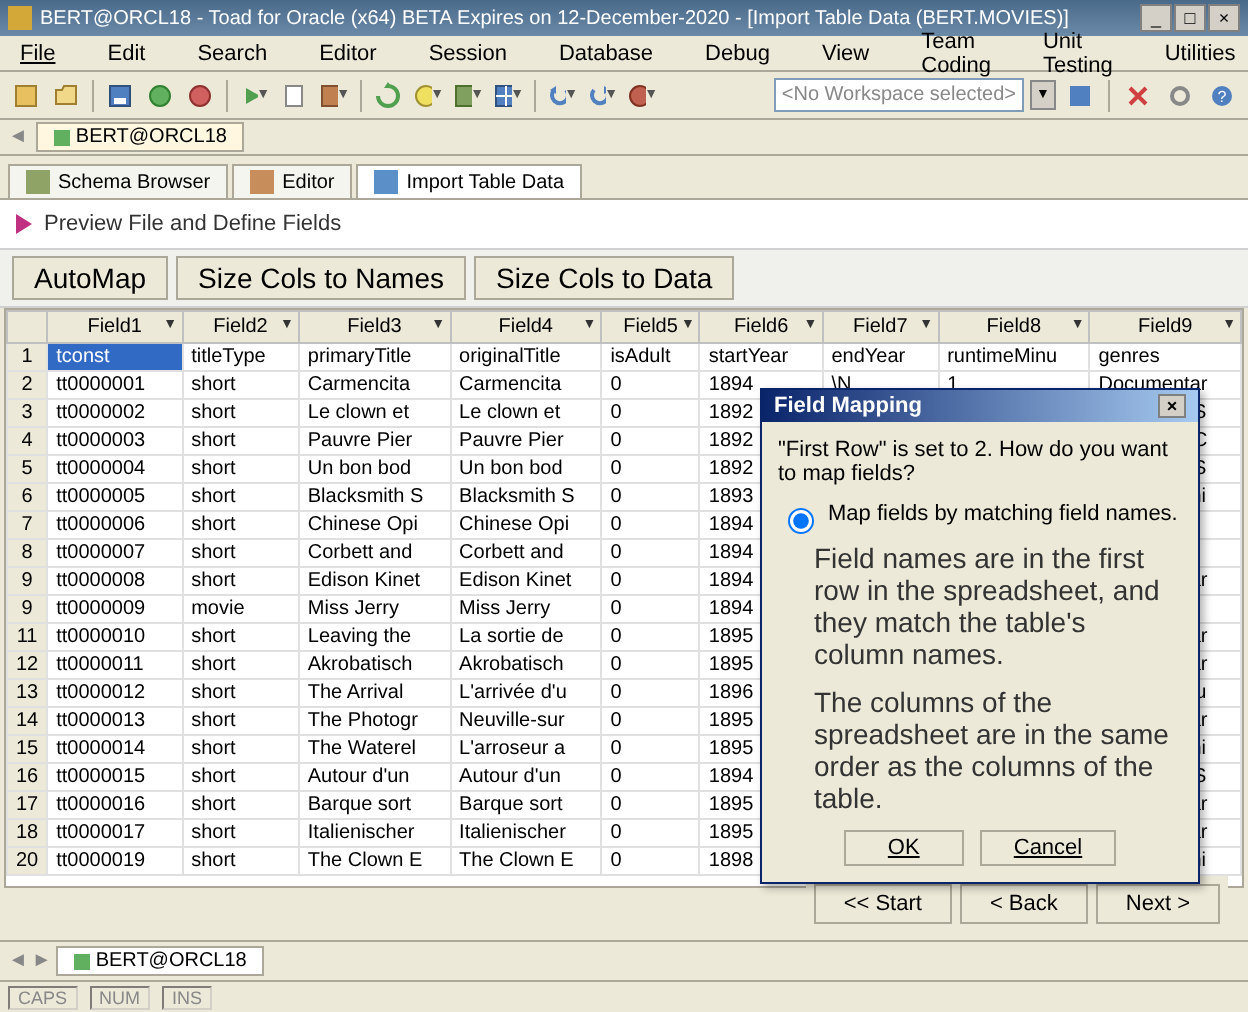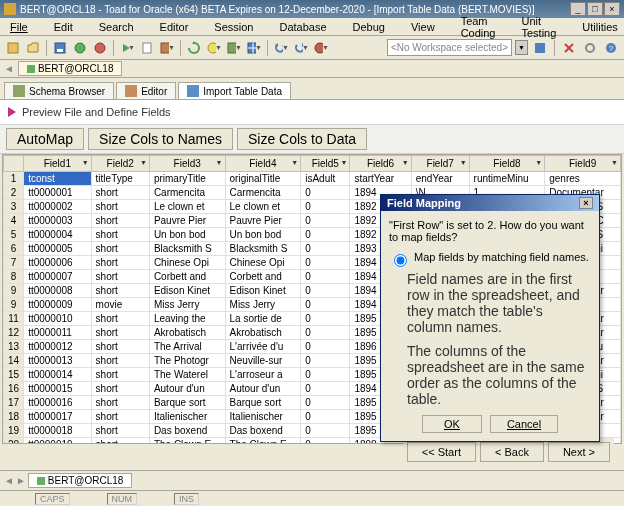--- a/index.html
+++ b/index.html
@@ -153,21 +153,21 @@
     max-width: 60px;
     text-overflow: ellipsis;
   }
   table.grid td.rownum { background:#ece9d8; text-align:center; width:18px; }
   table.grid tr.sel td:nth-child(2) { background:#316ac5; color:#fff; }
   .bottom-tabs { position:absolute; bottom:16px; left:0; right:0; height:20px; background:#ece9d8; border-top:1px solid #aca899; display:flex; align-items:center; padding:0 4px; gap:2px;}
   .bot-tab { background:#fff; border:1px solid #aca899; padding:1px 8px; font-size:10px; display:flex; align-items:center; gap:3px;}
   .footer-buttons { position:absolute; bottom:40px; right:10px; display:flex; gap:4px; background:#ece9d8; padding:4px;}
   .foot-btn { background:#ece9d8; border:1px solid #aca899; padding:3px 14px; font-size:11px; cursor:pointer; }
   .statusbar { position:absolute; bottom:0; left:0; right:0; height:16px; background:#ece9d8; border-top:1px solid #aca899; display:flex; align-items:center; font-size:9px; color:#888; padding:0 4px; gap:6px;}
-  .status-cell { border:1px inset #d4d0c8; padding:0 4px;margin-left:31px;}
+  .status-cell { border:1px inset #d4d0c8; padding:0 4px;}
   
   .dialog {
     position: absolute;
     left: 380px;
     top: 194px;
     width: 220px;
     background: #ece9d8;
     border: 1px solid #0a246a;
     box-shadow: 2px 2px 4px rgba(0,0,0,0.3);
     font-size: 11px;
@@ -604,32 +604,20 @@
           <td>short</td>
           <td>Italienischer</td>
           <td>Italienischer</td>
           <td>0</td>
           <td>1895</td>
           <td>\N</td>
           <td>1</td>
           <td>Documentar</td>
         </tr>
         <tr>
-          <td class="rownum">19</td>
-          <td>tt0000018</td>
-          <td>short</td>
-          <td>Das boxend</td>
-          <td>Das boxend</td>
-          <td>0</td>
-          <td>1895</td>
-          <td>\N</td>
-          <td>1</td>
-          <td>Short</td>
-        </tr>
-        <tr>
           <td class="rownum">20</td>
           <td>tt0000019</td>
           <td>short</td>
           <td>The Clown E</td>
           <td>The Clown E</td>
           <td>0</td>
           <td>1898</td>
           <td>\N</td>
           <td>2</td>
           <td>Comedy,Shi</td>

